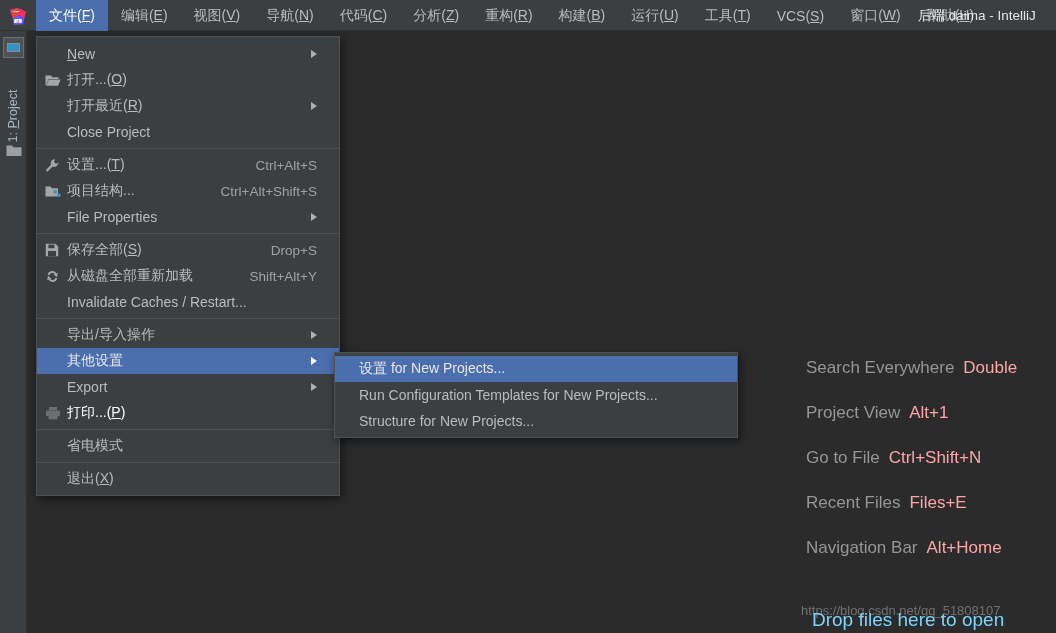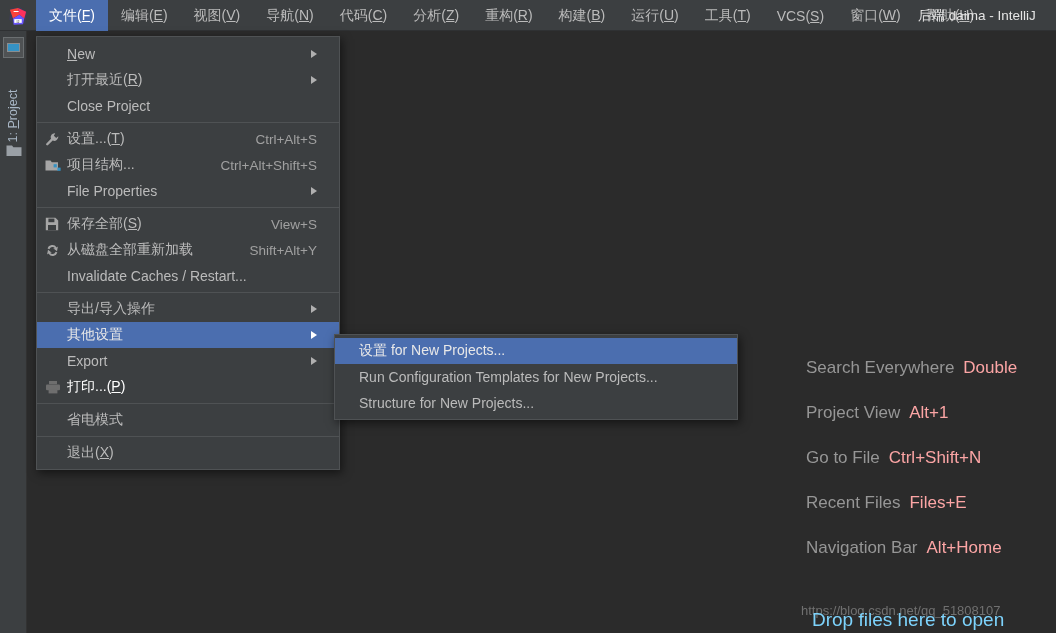--- a/index.html
+++ b/index.html
@@ -104,21 +104,21 @@
   .mi-accel { color: #a0a0a0; font-size: 13.5px; padding-left: 18px; }
   .mi-arrow {
     width: 0; height: 0; margin-left: 10px;
     border-left: 6px solid #b0b0b0; border-top: 4.5px solid transparent; border-bottom: 4.5px solid transparent;
   }
   .mi.selected .mi-arrow { border-left-color: #ffffff; }
   .mi-sep { height: 1px; background: #4f5254; margin: 3px 0; }
 
   
   .submenu {
-    position: absolute; left: 334px; top: 334px; width: 404px;
+    position: absolute; left: 334px; top: 352px; width: 404px;
     background: #3c3f41; border: 1px solid #4f5254;
     box-shadow: 2px 3px 9px rgba(0,0,0,.55);
     padding: 3px 0 3px 0;
   }
   .submenu .mi { padding-left: 24px; }
 
   
   svg { display: block; }
 </style>
 </head>
@@ -224,20 +224,29 @@
   <div class="drop-text">Drop files here to open</div>
 
   <div class="menu-popup">
 
     <div class="mi">
       <span class="mi-icon"></span>
       <span class="mi-label"><u>N</u>ew</span>
       <span class="mi-arrow"></span>
     </div>
 
+    <div class="mi">
+      <span class="mi-icon">
+        <svg width="16" height="13" viewBox="0 0 16 13">
+          <path d="M0.5 1.5 L6 1.5 L7.3 3.3 L13.5 3.3 L13.5 5 L3.6 5 L1 11.5 L0.5 11.5 Z" fill="#a6a6a6"></path>
+          <path d="M3.8 5.6 L15.6 5.6 L13 11.8 L1.2 11.8 Z" fill="#a6a6a6"></path>
+        </svg>
+      </span>
+      <span class="mi-label">打开...(<u>O</u>)</span>
+    </div>
 
     <div class="mi">
       <span class="mi-icon"></span>
       <span class="mi-label">打开最近(<u>R</u>)</span>
       <span class="mi-arrow"></span>
     </div>
 
     <div class="mi">
       <span class="mi-icon"></span>
       <span class="mi-label">Close Project</span>
@@ -277,21 +286,21 @@
 
     <div class="mi">
       <span class="mi-icon">
         <svg width="14" height="14" viewBox="0 0 14 14">
           <path d="M0.8 0.8 H10.4 L13.2 3.6 V13.2 H0.8 Z" fill="#a6a6a6"></path>
           <rect x="3.4" y="1.6" width="6" height="3.6" fill="#3c3f41"></rect>
           <rect x="3" y="8" width="8" height="5.2" fill="#3c3f41"></rect>
         </svg>
       </span>
       <span class="mi-label">保存全部(<u>S</u>)</span>
-      <span class="mi-accel">View+S</span>
+      <span class="mi-accel">Drop+S</span>
     </div>
 
     <div class="mi">
       <span class="mi-icon">
         <svg width="15" height="15" viewBox="0 0 15 15">
           <path d="M11.6 4.4 A5 5 0 0 0 2.6 5.6 L4.4 6.2 A3.2 3.2 0 0 1 10 5.3 L8.2 5.3 L12 8.3 L12.9 3.4 Z" fill="#a6a6a6"></path>
           <path d="M3.4 10.6 A5 5 0 0 0 12.4 9.4 L10.6 8.8 A3.2 3.2 0 0 1 5 9.7 L6.8 9.7 L3 6.7 L2.1 11.6 Z" fill="#a6a6a6"></path>
         </svg>
       </span>
       <span class="mi-label">从磁盘全部重新加载</span>

